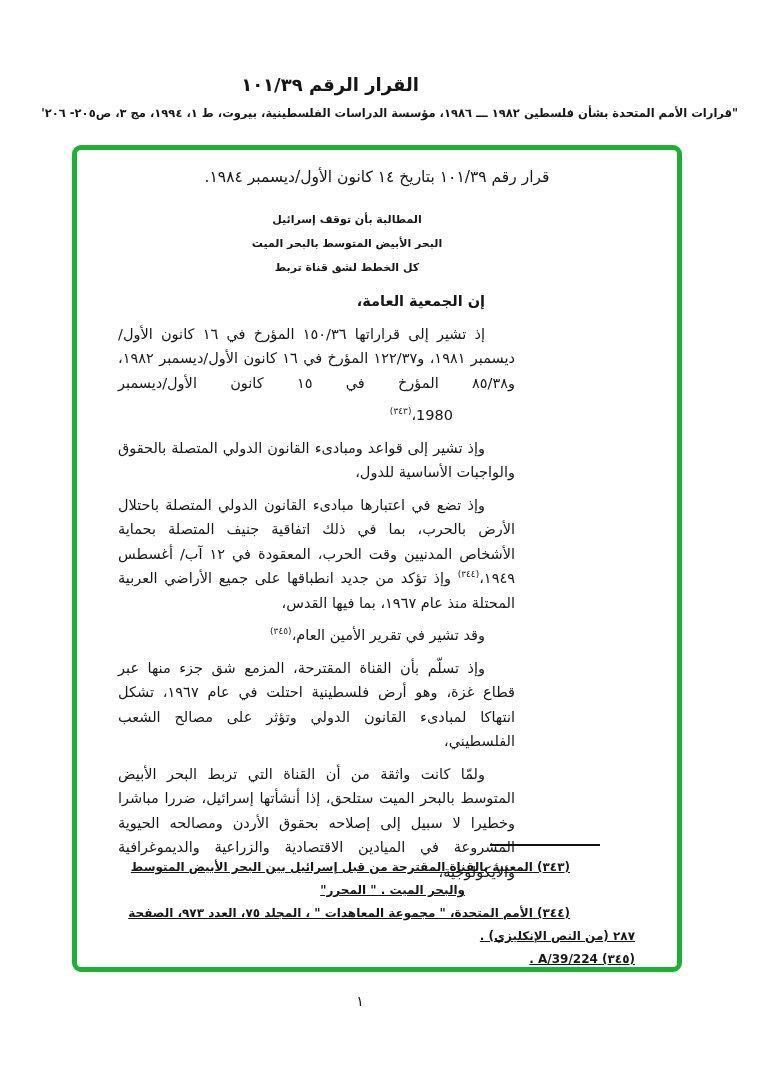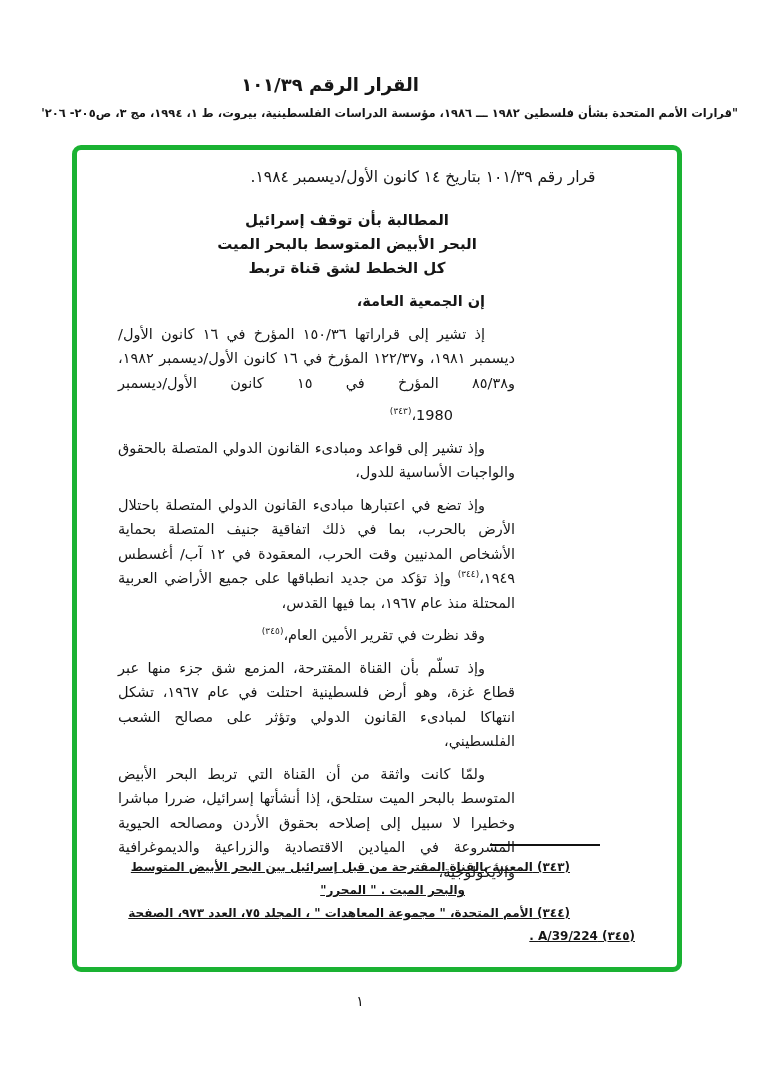--- a/index.html
+++ b/index.html
@@ -19,25 +19,24 @@
     font-size:11.5px;font-weight:bold;white-space:nowrap;
   }
   
   .res-box{
     top:145px;left:72px;width:600px;height:817px;
     border:5px solid #1ab232;border-radius:9px;background:transparent;
   }
   .res-heading{
     top:18px;left:0;width:600px;text-align:center;direction:rtl;
     font-size:15.5px;
-    padding-left:46px;
   }
   .res-title{
     top:58px;left:0;width:540px;text-align:center;direction:rtl;
-    font-size:15px;font-weight:bold;line-height:24px;
+    font-size:11px;font-weight:bold;line-height:24px;
   }
   .body-text{
     top:131px;left:33px;width:413px;direction:rtl;
     font-size:14.5px;line-height:24.5px;text-align:justify;
   }
   .body-text p{margin:8px;text-indent:30px;}
   .lead{font-weight:normal;}
   .opening{font-weight:bold;}
   sup{font-size:9px;line-height:0;vertical-align:6px;letter-spacing:0;}
   .force-just{text-align-last:justify;}
@@ -77,32 +76,33 @@
   <div class="abs body-text">
     <p><span class="opening">إن الجمعية العامة،</span></p>
 
     <p class="force-just"><span class="lead">إذ تشير</span> <span>إلى قراراتها ١٥٠/٣٦ المؤرخ في ١٦ كانون الأول/ ديسمبر ١٩٨١، و١٢٢/٣٧ المؤرخ في ١٦ كانون الأول/ديسمبر ١٩٨٢، و٨٥/٣٨ المؤرخ في ١٥ كانون الأول/ديسمبر</span></p>
     <div class="p2-tail"><span>1980،</span><sup>(٣٤٣)</sup></div>
 
     <p><span class="lead">وإذ تشير</span> <span>إلى قواعد ومبادىء القانون الدولي المتصلة بالحقوق والواجبات الأساسية للدول،</span></p>
 
     <p><span class="lead">وإذ تضع في اعتبارها</span> <span>مبادىء القانون الدولي المتصلة باحتلال الأرض بالحرب، بما في ذلك اتفاقية جنيف المتصلة بحماية الأشخاص المدنيين وقت الحرب، المعقودة في ١٢ آب/ أغسطس ١٩٤٩،</span><sup>(٣٤٤)</sup> <span>وإذ تؤكد من جديد انطباقها على جميع الأراضي العربية المحتلة منذ عام ١٩٦٧، بما فيها القدس،</span></p>
 
-    <p><span class="lead">وقد نظرت</span> <span>في تقرير الأمين العام،</span><sup>(٣٤٥)</sup></p>
+    <p><span class="lead">وقد تشير</span> <span>في تقرير الأمين العام،</span><sup>(٣٤٥)</sup></p>
 
     <p><span class="lead">وإذ تسلّم</span> <span>بأن القناة المقترحة، المزمع شق جزء منها عبر قطاع غزة، وهو أرض فلسطينية احتلت في عام ١٩٦٧، تشكل انتهاكا لمبادىء القانون الدولي وتؤثر على مصالح الشعب الفلسطيني،</span></p>
 
     <p><span class="lead">ولمّا كانت واثقة</span> <span>من أن القناة التي تربط البحر الأبيض المتوسط بالبحر الميت ستلحق، إذا أنشأتها إسرائيل، ضررا مباشرا وخطيرا لا سبيل إلى إصلاحه بحقوق الأردن ومصالحه الحيوية المشروعة في الميادين الاقتصادية والزراعية والديموغرافية والأيكولوجية،</span></p>
 
   </div>
 
   <div class="abs fn-rule"></div>
 
   <div class="abs footnotes">
     <div class="fn-line mr70"><span>(٣٤٣)</span> <span>المعنية بالقناة المقترحة من قبل إسرائيل بين البحر الأبيض المتوسط</span></div>
     <div class="fn-line mr175"><span>والبحر الميت . " المحرر"</span></div>
     <div class="fn-line mr70"><span>(٣٤٤)</span> <span>الأمم المتحدة، " مجموعة المعاهدات " ، المجلد ٧٥، العدد ٩٧٣، الصفحة</span></div>
+    <div class="fn-line mr5"><span>٢٨٧ (من النص الإنكليزي) .</span></div>
     <div class="fn-line mr5"><span>(٣٤٥)</span> <span>A/39/224 .</span></div>
   </div>
 
 </div>
 
 <div class="abs page-num">١</div>
 
 </body></html>

